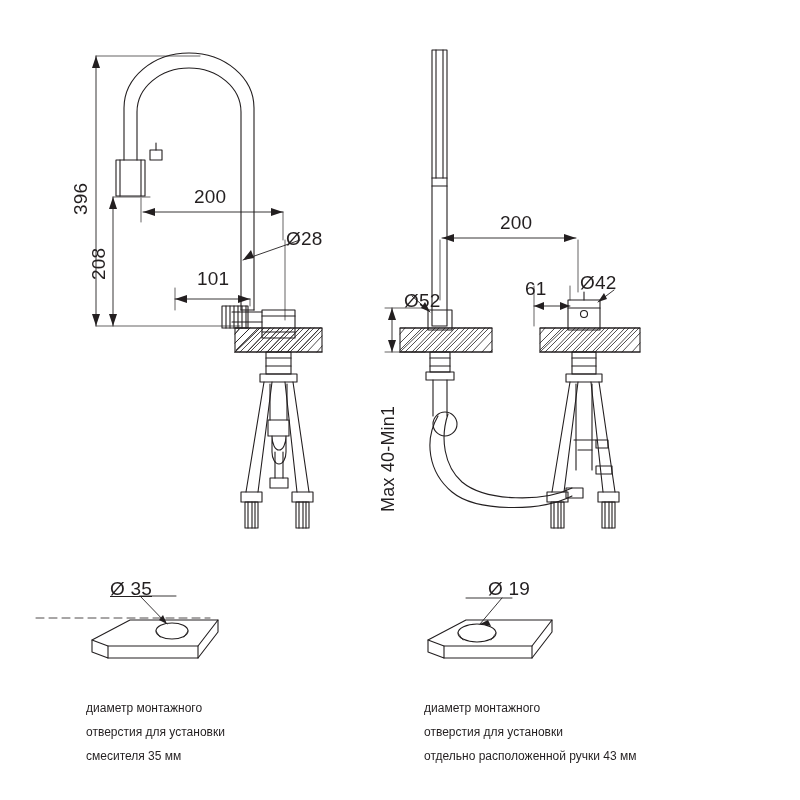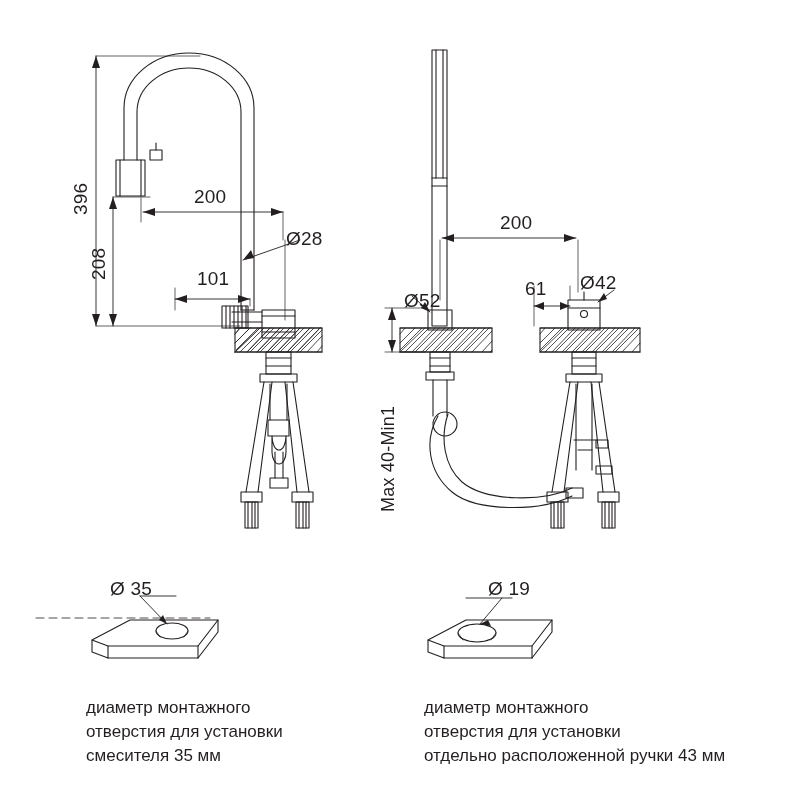--- a/index.html
+++ b/index.html
@@ -17,21 +17,21 @@
     color:#231f20;
     white-space:nowrap;
     letter-spacing:0.2px;
   }
   .vert{
     transform-origin:left top;
     transform:rotate(-90deg);
   }
   .cap{
     position:absolute;
-    font-size:17px;
+    font-size:12px;
     line-height:24px;
     color:#231f20;
     white-space:pre-line;
   }
   svg{position:absolute;left:0;top:0;}
 </style>
 </head>
 <body>
 
 <div id="stage">
@@ -233,21 +233,21 @@
   <div class="lbl" style="left:286px;top:228px;">Ø28</div>
 
   <div class="lbl" style="left:372px;top:290px;"></div>
   <div class="lbl" style="left:372px;top:290px;margin-left:32px;">Ø52</div>
   <div class="lbl vert" style="left:378px;top:512px;font-size:18px;">Max 40-Min1</div>
 
   <div class="lbl" style="left:500px;top:212px;">200</div>
   <div class="lbl" style="left:525px;top:278px;">61</div>
   <div class="lbl" style="left:580px;top:272px;">Ø42</div>
 
-  <div class="lbl" style="left:110px;top:578px;">Ø 35</div>
+  <div class="lbl" style="left:110px;top:578px;text-decoration:underline;">Ø 35</div>
   <div class="lbl" style="left:488px;top:578px;">Ø 19</div>
 
   <div class="cap" style="left:86px;top:696px;width:300px;">диаметр монтажного
 отверстия для установки
 смесителя 35 мм</div>
   <div class="cap" style="left:424px;top:696px;width:360px;">диаметр монтажного
 отверстия для установки
 отдельно расположенной ручки 43 мм</div>
 
 </div>

